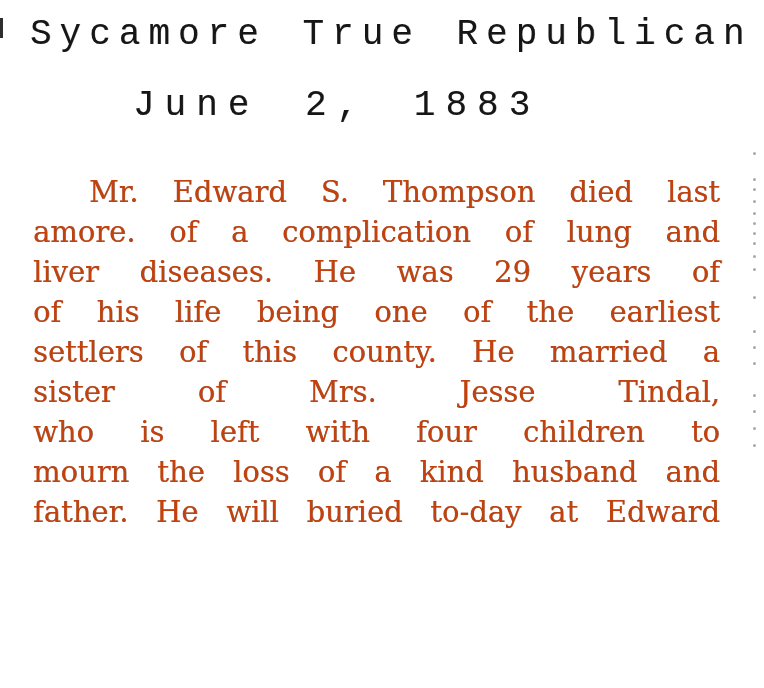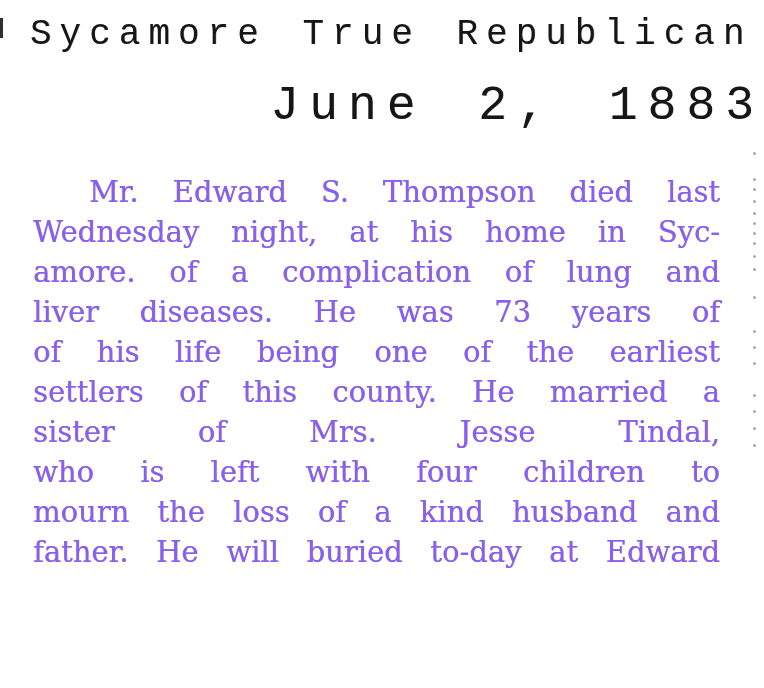--- a/index.html
+++ b/index.html
@@ -27,36 +27,35 @@
     letter-spacing: 8px;
     word-spacing: 6px;
     white-space: nowrap;
     color: #161616;
     text-shadow: 0.4px 0.4px 0 rgba(20,20,20,0.35);
   }
 
   .masthead-date {
     margin: 30px 0 0 133px;
     font-family: "Liberation Mono", "DejaVu Sans Mono", monospace;
-    font-size: 48px;
+    font-size: 36px;
     line-height: 40px;
     letter-spacing: 10px;
     word-spacing: 14px;
     white-space: nowrap;
     color: #161616;
     text-shadow: 0.4px 0.4px 0 rgba(20,20,20,0.35);
-    text-align: right;
   }
 
   
   .article {
     margin: 46px 44px 0 33px;
     font-size: 29px;
     line-height: 40px;
-    color: #8b5cf6;
+    color: #c2410c;
     text-shadow: 0.4px 0.4px 0 rgba(15,15,15,0.45);
   }
 
   .ln {
     text-align: justify;
     text-align-last: justify;
     text-justify: inter-word;
     white-space: normal;
   }
 
@@ -91,23 +90,22 @@
 
 <div class="page" style="background: rgb(255, 255, 255); color: rgb(23, 23, 23);">
 
   <header>
     <h1 class="masthead-title">Sycamore True Republican</h1>
     <div class="masthead-date">June 2, 1883</div>
   </header>
 
   <article class="article">
     <p class="ln first">Mr. Edward S. Thompson died last</p>
-    <p class="ln">Wednesday night, at his home in Syc-</p>
     <p class="ln">amore. of a complication of lung and</p>
-    <p class="ln">liver diseases. He was 73 years of</p>
+    <p class="ln">liver diseases. He was 29 years of</p>
     <p class="ln">of his life being one of the earliest</p>
     <p class="ln">settlers of this county. He married a</p>
     <p class="ln">sister of Mrs. Jesse Tindal,</p>
     <p class="ln">who is left with four children to</p>
     <p class="ln">mourn the loss of a kind husband and</p>
     <p class="ln">father. He will buried to-day at Edward</p>
   </article>
 
   <div class="artifact-layer">
     <div>

